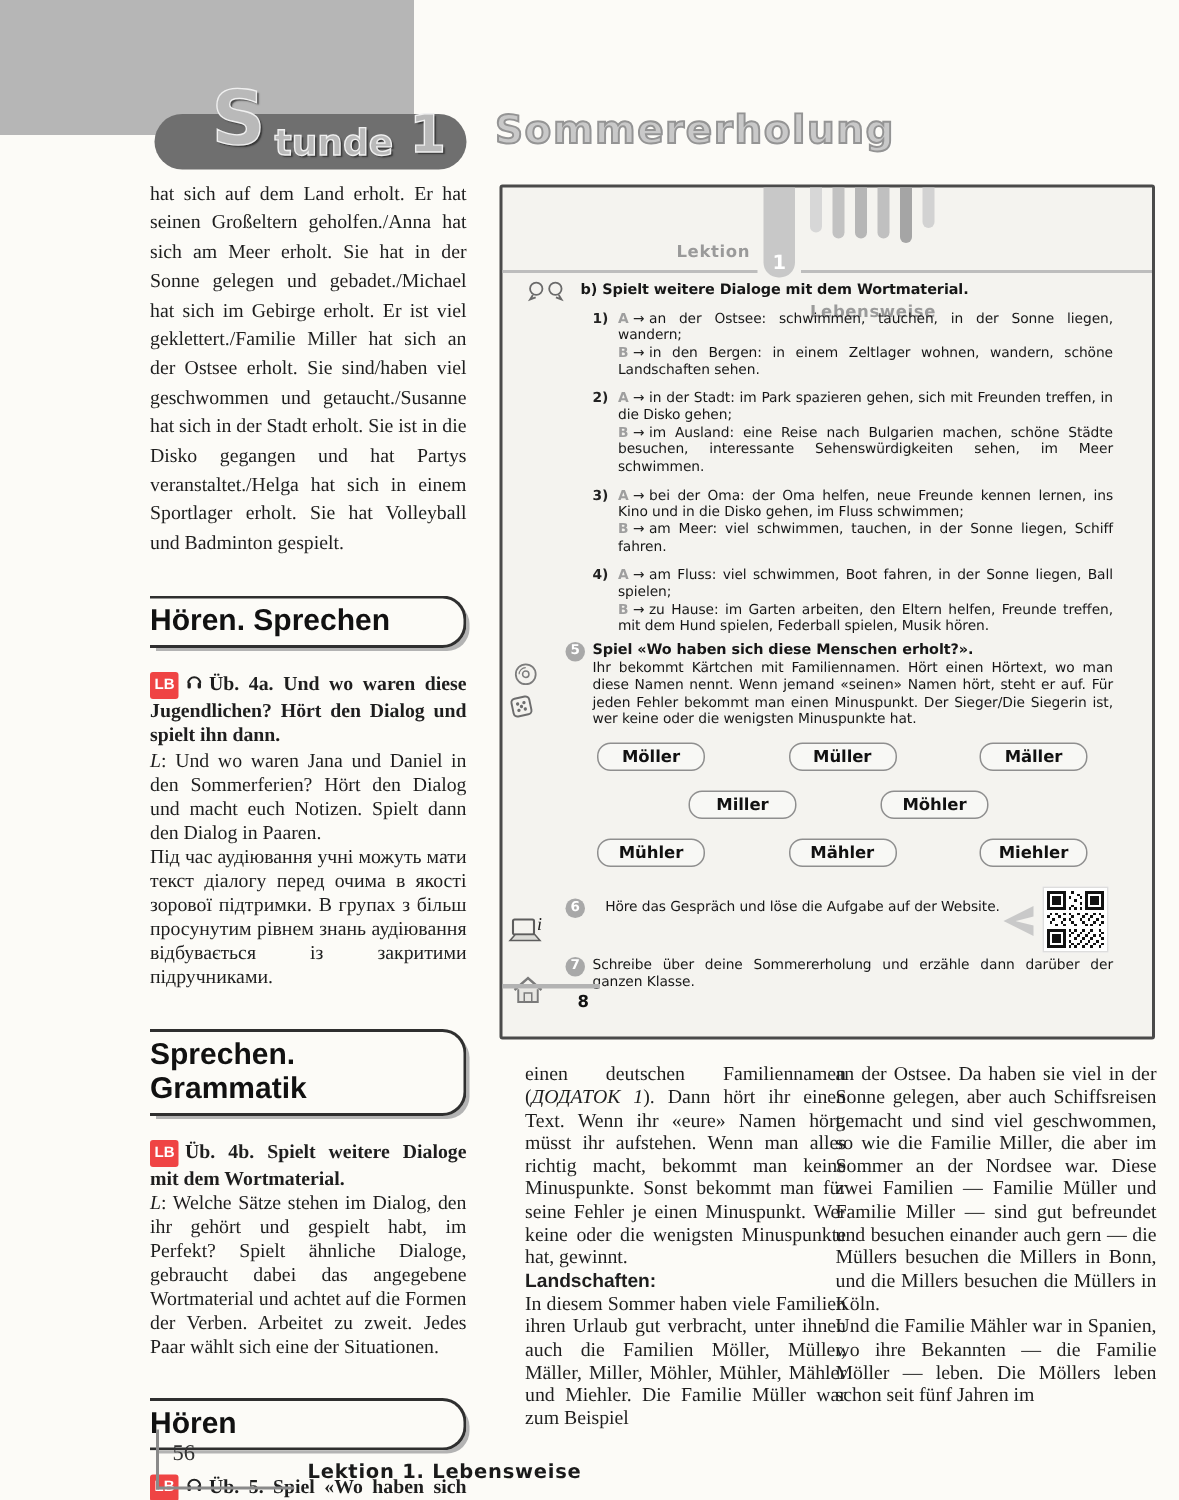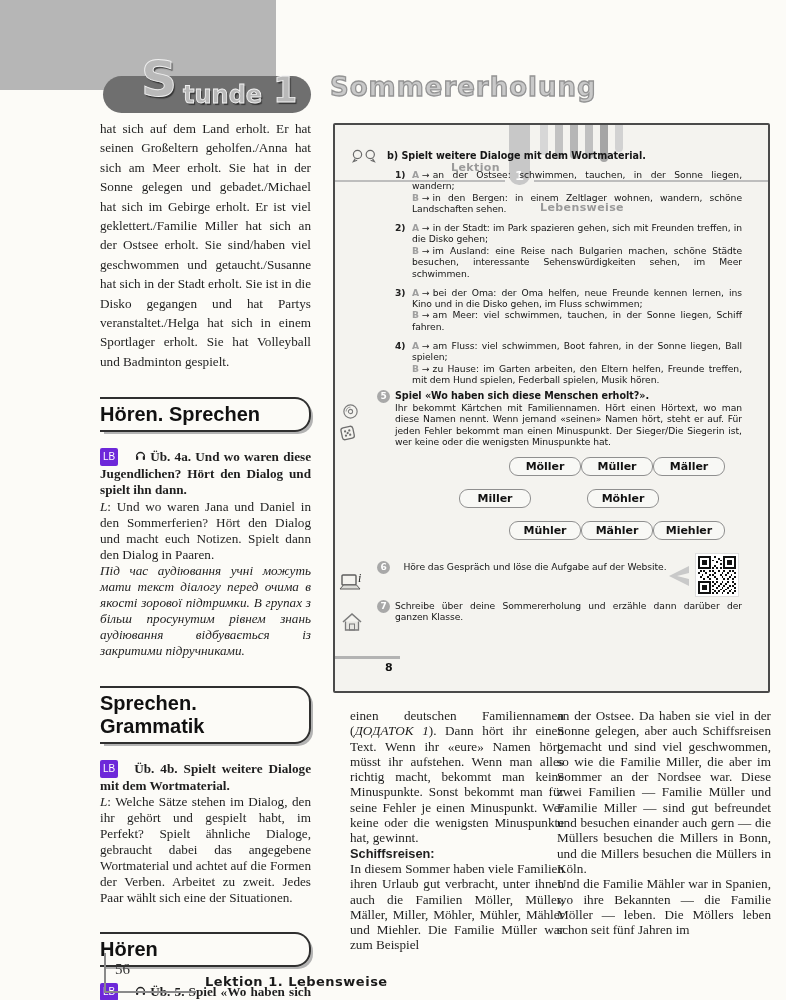--- a/index.html
+++ b/index.html
@@ -31,46 +31,46 @@
   .intro { line-height:19.4px; }
   .sec-h {
     margin:26px 0 16px 0; padding:4px 8px 4px 0;
     border:2px solid #2f2f2f; border-left:0; border-radius:0 16px 16px 0;
     font-family:"Liberation Sans", sans-serif; font-weight:bold; font-size:20px; color:#111;
     box-shadow:3px 3px 0 -1px #b3b3b3; background:transparent;
   }
   .ex { line-height:16.1px; }
   .ex-title { font-weight:bold; }
   .lb-badge {
-    display:inline-block; background:#6d28d9; color:#fff; border-radius:2px;
-    font-family:"Liberation Sans", sans-serif; font-weight:normal; font-size:10px;
-    padding:1px 3px; margin-right:16px; vertical-align:1px;
+    display:inline-block; background:#ef4444; color:#fff; border-radius:2px;
+    font-family:"Liberation Sans", sans-serif; font-weight:bold; font-size:10px;
+    padding:1px 3px; margin-right:4px; vertical-align:1px;
   }
   .hp-icon { vertical-align:-1px; margin-right:3px; }
   .lvar { font-style:italic; }
-  .ua-note { font-style:italic; }
+  .ua-note { }
   
   .workbook {
     position:absolute; left:333px; top:123px; width:437px; height:570px;
     background:#f4f3ef; border:2px solid #4a4a4a; border-radius:2px;
     font-family:"DejaVu Sans", sans-serif; font-size:9.2px; line-height:11.4px; color:#161616;
     letter-spacing:-0.05px;
   }
   .wb-label { position:absolute; top:37px; font-weight:bold; font-size:11px; color:#9a9a9a; letter-spacing:0.4px; }
   .lbl-lektion { left:95px; width:70px; text-align:right; }
   .lbl-theme   { left:205px;margin-top:40px; }
   .wb-tab { position:absolute; left:174px; top:0; width:21px; height:60px; background:#c8c8c8;
     border-radius:0 0 10px 10px; display:flex; align-items:flex-end; justify-content:center;
     color:#ffffff; font-weight:bold; font-size:13px; padding-bottom:4px; }
   .wb-bars { position:absolute; left:205px; top:0; display:flex; gap:7px; align-items:flex-start; }
   .wb-bars i { display:block; width:8px; border-radius:0 0 4px 4px; }
   .wb-hline { position:absolute; top:55px; height:2px; background:#bdbdbd; }
   .hl-left  { left:0;   width:170px; }
   .hl-right { left:199px; right:0; }
-  .wb-body { padding:25px 26px 0 77px; }
+  .wb-body { padding:63px 26px 0 77px; }
   .wb-body .just { text-align:justify; hyphens:auto; -webkit-hyphens:auto; }
   .wb-brow { position:relative; margin-left:-25px; font-weight:bold; font-size:9.6px; }
   .pair-icon { position:absolute; left:-37px; top:-2px; }
   .wb-item { position:relative; margin-top:7.5px; }
   .wb-num { position:absolute; left:-17px; top:0; font-weight:bold; color:#222; }
   .ab { color:#9e9e9e; font-weight:bold; }
   .arr { color:#222; padding:0 3px; }
   .wb-task { position:relative; margin-left:-17px; }
   .task5 { margin-top:5px; }
   .task6 { margin-top:21px; }
@@ -80,21 +80,21 @@
     background:#a8a8a8; color:#fff; font-weight:bold; font-size:9px;
     display:flex; align-items:center; justify-content:center;
   }
   .wb-task b { font-size:9.6px; }
   .m-icon { position:absolute; }
   .cd-icon   { left:-53px; top:13px; }
   .dice-icon { left:-56px; top:34px; }
   .laptop-icon { left:-57px; top:12px; }
   .home-icon   { left:-55px; top:11px; }
   .cards { margin-left:-14px; width:327px; margin-top:10px; }
-  .card-row { display:flex; justify-content:flex-end; margin-top:13px; }
+  .card-row { display:flex; justify-content:space-between; margin-top:13px; }
   .card-row.r1 { margin-top:0; }
   .card-row.r2 { justify-content:flex-start; padding-left:61px; gap:56px; }
   .name-card { width:72px; height:19px; border:1.4px solid #8f8f8f; border-radius:9px;
     background:rgba(255,255,255,0.4); display:flex; align-items:center; justify-content:center;
     font-weight:bold; font-size:11px; color:#111; }
   .t6-text { width:280px;text-align:center; }
   .qr-wrap { position:absolute; right:3px; top:-8px; width:74px; height:46px; }
   .chev { position:absolute; left:0; top:10px; }
   .qr { position:absolute; right:0; top:0; width:44px; height:44px; background:#fff; border:1px solid #ddd; padding:2px; }
   .wb-pageline { position:absolute; left:0; top:531px; width:65px; height:3px; background:#b3b3b3; }
@@ -362,21 +362,21 @@
         <div class="just">Schreibe über deine Sommererholung und erzähle dann darüber der ganzen Klasse.</div>
       </div>
     </div>
 
     <div class="wb-pageline"></div>
     <div class="wb-pagenum">8</div>
   </div>
 
   <div class="bcol bcol1">
     <p><span>einen deutschen Familiennamen (</span><span class="ref-it" lang="uk">ДОДАТОК 1</span><span>). Dann hört ihr einen Text. Wenn ihr «eure» Namen hört, müsst ihr aufstehen. Wenn man alles richtig macht, bekommt man keine Minuspunkte. Sonst bekommt man für seine Fehler je einen Minuspunkt. Wer keine oder die wenigsten Minuspunkte hat, gewinnt.</span></p>
-    <p class="trans-h">Schiffsreisen:</p>
+    <p class="trans-h">Landschaften:</p>
     <p>In diesem Sommer haben viele Familien ihren Urlaub gut verbracht, unter ihnen auch die Familien Möller, Müller, Mäller, Miller, Möhler, Mühler, Mähler und Miehler. Die Familie Müller war zum Beispiel</p>
   </div>
   <div class="bcol bcol2">
     <p>an der Ostsee. Da haben sie viel in der Sonne gelegen, aber auch Schiffsreisen gemacht und sind viel geschwommen, so wie die Familie Miller, die aber im Sommer an der Nordsee war. Diese zwei Familien — Familie Müller und Familie Miller — sind gut befreundet und besuchen einander auch gern — die Müllers besuchen die Millers in Bonn, und die Millers besuchen die Müllers in Köln.</p>
     <p>Und die Familie Mähler war in Spanien, wo ihre Bekannten — die Familie Möller — leben. Die Möllers leben schon seit fünf Jahren im</p>
   </div>
 
   <div class="foot-corner">
     <div class="foot-page">56</div>
   </div>

